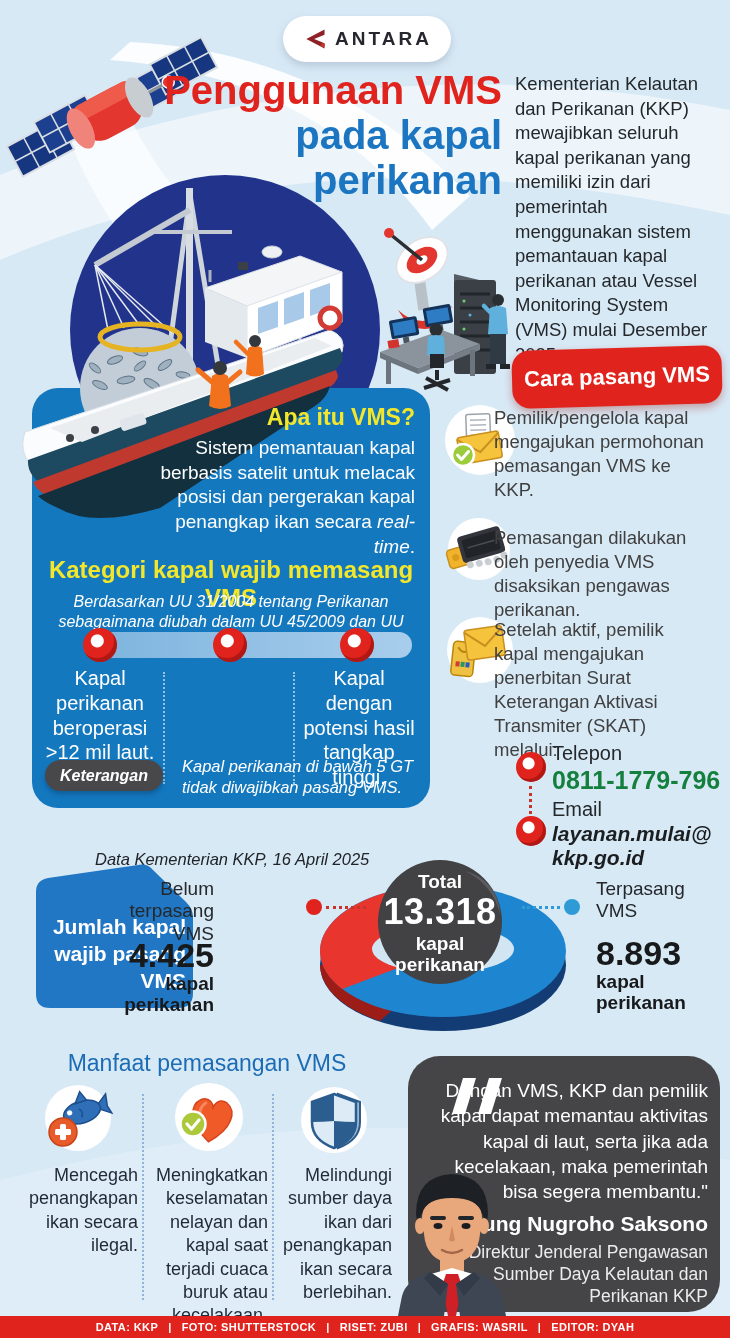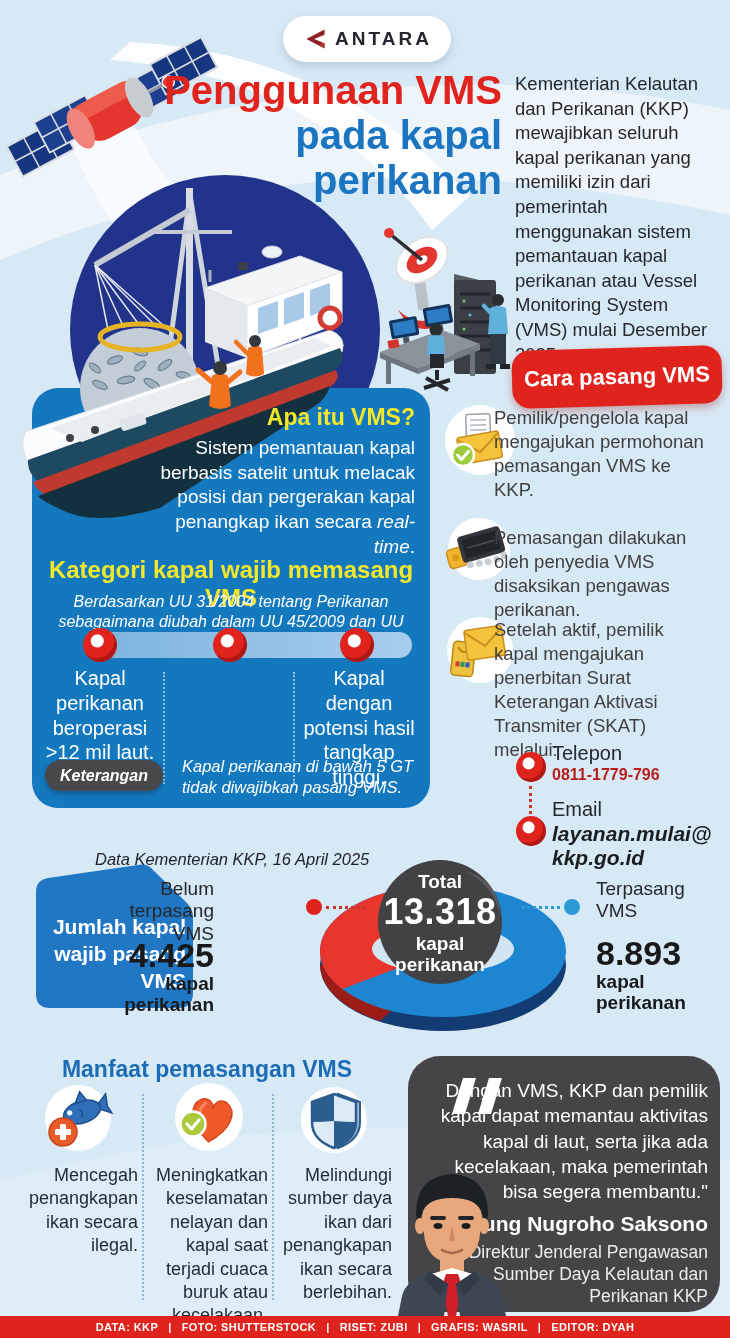--- a/index.html
+++ b/index.html
@@ -33,21 +33,21 @@
   .ket-pill{left:45px;top:760px;width:118px;height:31px;background:#48484a;border-radius:16px;
     color:#fff;font-weight:bold;font-style:italic;font-size:16px;display:flex;align-items:center;justify-content:center;
     box-shadow:0 3px 5px rgba(0,40,80,.35);}
   .ket-note{left:182px;top:756px;width:236px;color:#fff;font-style:italic;font-size:16.5px;line-height:1.25;}
   
   .cara-btn{left:512px;top:348px;width:210px;height:58px;background:#e0231d;border-radius:18px;
     transform:rotate(-1.6deg);display:flex;align-items:center;justify-content:center;
     color:#fff;font-weight:bold;font-size:22px;box-shadow:0 4px 8px rgba(150,30,20,.35);}
   .step-text{left:494px;width:212px;font-size:18.5px;line-height:1.3;color:#404040;}
   .c-label{left:552px;font-size:20px;color:#24282b;}
-  .c-phone{left:552px;top:766px;font-size:16px;font-weight:bold;color:#b91c1c;}
+  .c-phone{left:552px;top:766px;font-size:25px;font-weight:bold;color:#15803d;}
   .c-email{left:552px;top:822px;font-size:21px;font-weight:bold;font-style:italic;color:#1b1e20;line-height:1.15;}
   .red-bullet{width:30px;height:30px;border-radius:50%;
     background:radial-gradient(circle at 42% 38%,#ffffff 0 5.5px,#e0231d 6.5px);
     box-shadow:inset -3px -3px 0 rgba(120,10,10,.45);}
   .dot-v{border-left:3px dotted #c8332c;width:0;}
   .dot-h{border-top:3px dotted #c8332c;height:0;}
   .dot-h.blue{border-top:3px dotted #2e9bd6;}
   
   .src{left:95px;top:850px;font-style:italic;font-size:16.5px;color:#202428;}
   .jumlah-label{left:38px;top:914px;width:148px;text-align:right;color:#fff;font-weight:bold;font-size:21px;line-height:1.28;}
@@ -56,21 +56,21 @@
   .unit-l{left:88px;top:974px;width:126px;text-align:right;font-size:19px;font-weight:bold;line-height:1.1;color:#17191b;}
   .leg-r{left:596px;top:878px;width:120px;font-size:19px;line-height:1.18;color:#24282b;}
   .val-r{left:596px;top:934px;font-size:34px;font-weight:bold;color:#17191b;}
   .unit-r{left:596px;top:972px;width:120px;font-size:19px;font-weight:bold;line-height:1.1;color:#17191b;}
   .badge-txt{left:378px;top:872px;width:124px;text-align:center;color:#fff;font-weight:bold;line-height:1;}
   .badge-txt .b1{font-size:19px;margin-bottom:3px;}
   .badge-txt .b2{font-size:36px;letter-spacing:.5px;margin-bottom:4px;}
   .badge-txt .b3{font-size:19px;margin-bottom:2px;}
   .legend-dot{width:16px;height:16px;border-radius:50%;}
   
-  .man-head{left:40px;top:1050px;width:334px;text-align:center;color:#1b6cb5;font-weight:bold;font-size:23px;margin-top:6px;}
+  .man-head{left:40px;top:1050px;width:334px;text-align:center;color:#1b6cb5;font-weight:normal;font-size:23px;}
   .man-col{top:1164px;text-align:right;font-size:18px;line-height:1.3;color:#1f2a35;}
   .vdot2{border-left:2px dotted #8fb4d9;width:0;}
   
   .quote-box{left:408px;top:1056px;width:312px;height:256px;background:#454547;border-radius:32px;}
   .quote-text{left:428px;top:1078px;width:280px;text-align:right;color:#fff;font-size:19px;line-height:1.33;}
   .quote-name{left:420px;top:1212px;width:288px;text-align:right;color:#fff;font-weight:bold;font-size:21px;}
   .quote-role{left:450px;top:1242px;width:258px;text-align:right;color:#ececee;font-size:17.5px;line-height:1.25;}
   
   .footer{left:0;top:1316px;width:730px;height:22px;background:#e0231d;display:flex;align-items:center;justify-content:center;
     color:#fff;font-weight:bold;font-size:11px;letter-spacing:.4px;gap:10px;}

